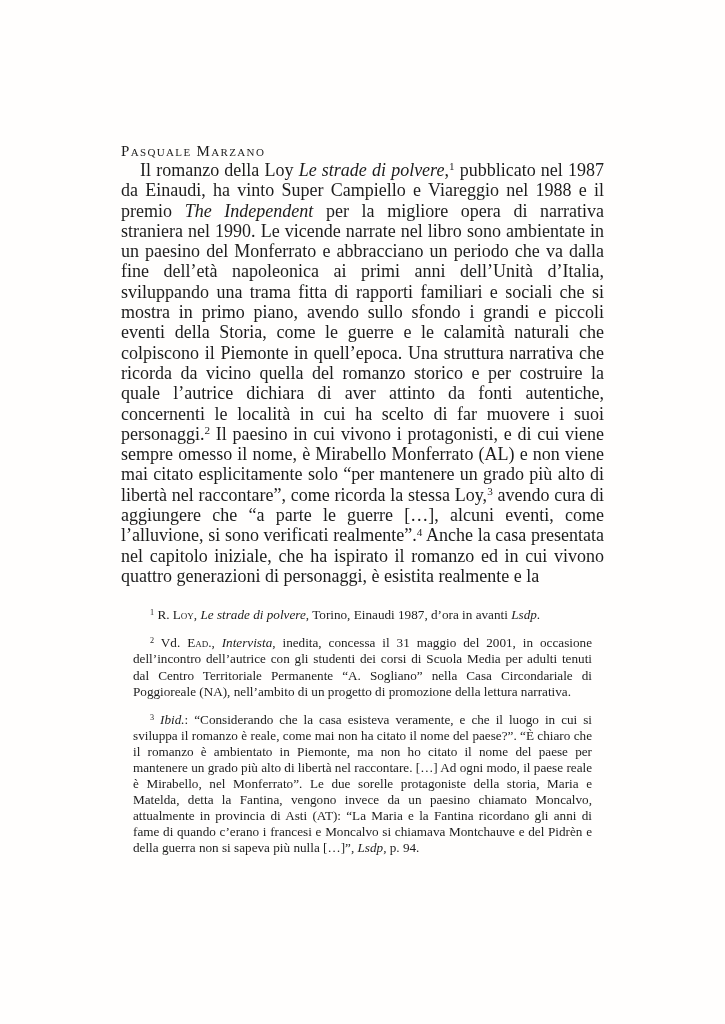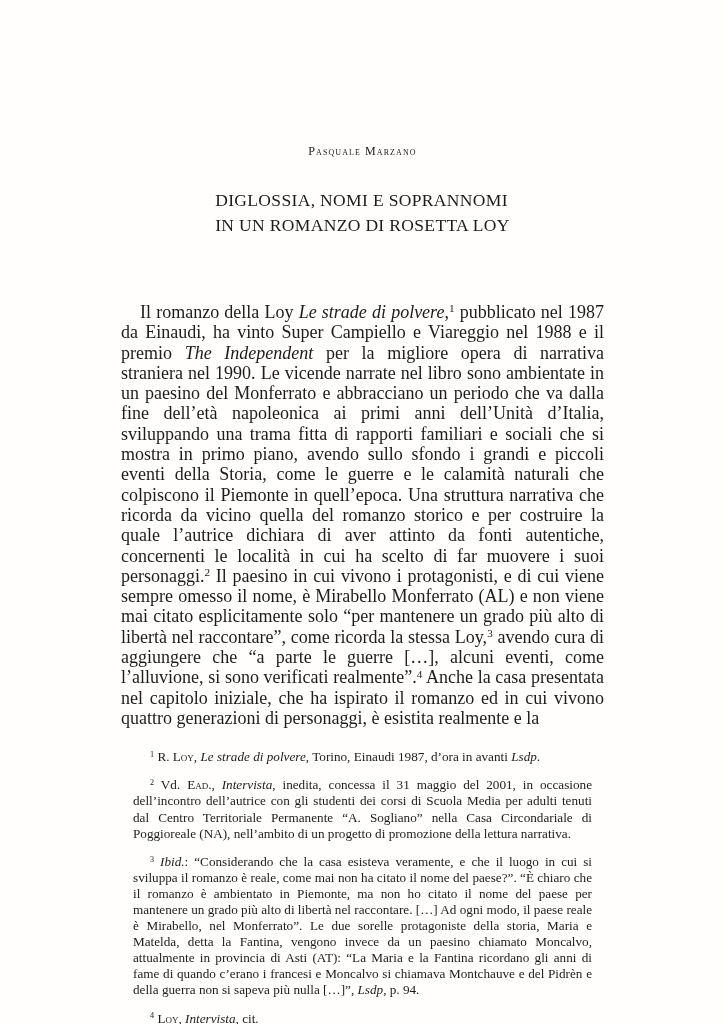--- a/index.html
+++ b/index.html
@@ -12,24 +12,23 @@
     width: 725px;
     height: 1024px;
     box-sizing: border-box;
     padding: 142px 121px 0 121px;
     background: #fffefd;
     color: #1c1c1c;
     font-family: "Liberation Serif", "DejaVu Serif", serif;
     overflow: hidden;
   }
   .author {
-    text-align: center;
     font-variant: small-caps;
     letter-spacing: 0.09em;
-    font-size: 12px;
+    font-size: 15px;
     line-height: 18px;
   }
   .title-wrap {
     text-align: center;
     margin-top: 28px;
     margin-bottom: 64px;
   }
   .title-inner {
     display: inline-block;
     text-align: left;
@@ -66,29 +65,22 @@
     top: -0.5em;
   }
 </style>
 </head>
 <body>
 
 <div class="page">
 
   <div class="author">Pasquale Marzano</div>
 
-  <div class="title-wrap">
-    <div class="title-inner">
-      <div>DIGLOSSIA, NOMI E SOPRANNOMI</div>
-      <div>IN UN ROMANZO DI ROSETTA LOY</div>
-    </div>
-  </div>
 
   <p class="body-par"><span>Il romanzo della Loy </span><span style="font-style: italic;">Le strade di polvere</span><span>,</span><sup>1</sup><span> pubblicato nel 1987 da Einaudi, ha vinto Super Campiello e Viareggio nel 1988 e il premio </span><span style="font-style: italic;">The Independent</span><span> per la migliore opera di narrativa straniera nel 1990. Le vicende narrate nel libro sono ambientate in un paesino del Monferrato e abbracciano un periodo che va dalla fine dell’età napoleonica ai primi anni dell’Unità d’Italia, sviluppando una trama fitta di rapporti familiari e sociali che si mostra in primo piano, avendo sullo sfondo i grandi e piccoli eventi della Storia, come le guerre e le calamità naturali che colpiscono il Piemonte in quell’epoca. Una struttura narrativa che ricorda da vicino quella del romanzo storico e per costruire la quale l’autrice dichiara di aver attinto da fonti autentiche, concernenti le località in cui ha scelto di far muovere i suoi personaggi.</span><sup>2</sup><span> Il paesino in cui vivono i protagonisti, e di cui viene sempre omesso il nome, è Mirabello Monferrato (AL) e non viene mai citato esplicitamente solo “per mantenere un grado più alto di libertà nel raccontare”, come ricorda la stessa Loy,</span><sup>3</sup><span> avendo cura di aggiungere che “a parte le guerre […], alcuni eventi, come l’alluvione, si sono verificati realmente”.</span><sup>4</sup><span> Anche la casa presentata nel capitolo iniziale, che ha ispirato il romanzo ed in cui vivono quattro generazioni di personaggi, è esistita realmente e la</span></p>
 
   <div class="footnotes">
     <p class="fn"><sup>1</sup><span> R. </span><span style="font-variant: small-caps;">Loy</span><span>, </span><span style="font-style: italic;">Le strade di polvere</span><span>, Torino, Einaudi 1987, d’ora in avanti </span><span style="font-style: italic;">Lsdp</span><span>.</span></p>
     <p class="fn"><sup>2</sup><span> Vd. </span><span style="font-variant: small-caps;">Ead.</span><span>, </span><span style="font-style: italic;">Intervista</span><span>, inedita, concessa il 31 maggio del 2001, in occasione dell’incontro dell’autrice con gli studenti dei corsi di Scuola Media per adulti tenuti dal Centro Territoriale Permanente “A. Sogliano” nella Casa Circondariale di Poggioreale (NA), nell’ambito di un progetto di promozione della lettura narrativa.</span></p>
     <p class="fn"><sup>3</sup><span> </span><span style="font-style: italic;">Ibid.</span><span>: “Considerando che la casa esisteva veramente, e che il luogo in cui si sviluppa il romanzo è reale, come mai non ha citato il nome del paese?”. “È chiaro che il romanzo è ambientato in Piemonte, ma non ho citato il nome del paese per mantenere un grado più alto di libertà nel raccontare. […] Ad ogni modo, il paese reale è Mirabello, nel Monferrato”. Le due sorelle protagoniste della storia, Maria e Matelda, detta la Fantina, vengono invece da un paesino chiamato Moncalvo, attualmente in provincia di Asti (AT): “La Maria e la Fantina ricordano gli anni di fame di quando c’erano i francesi e Moncalvo si chiamava Montchauve e del Pidrèn e della guerra non si sapeva più nulla […]”, </span><span style="font-style: italic;">Lsdp</span><span>, p. 94.</span></p>
-    <p class="fn"><sup>4</sup><span> </span><span style="font-variant: small-caps;">Loy</span><span>, </span><span style="font-style: italic;">Intervista</span><span>, cit.</span></p>
   </div>
 
 </div>
 
 </body></html>

